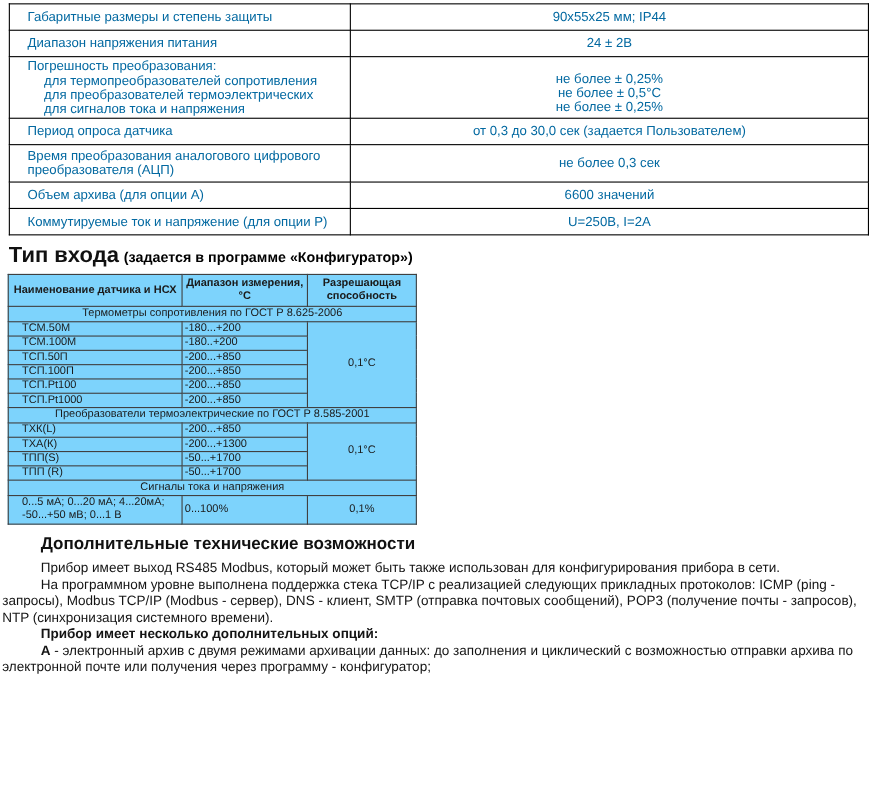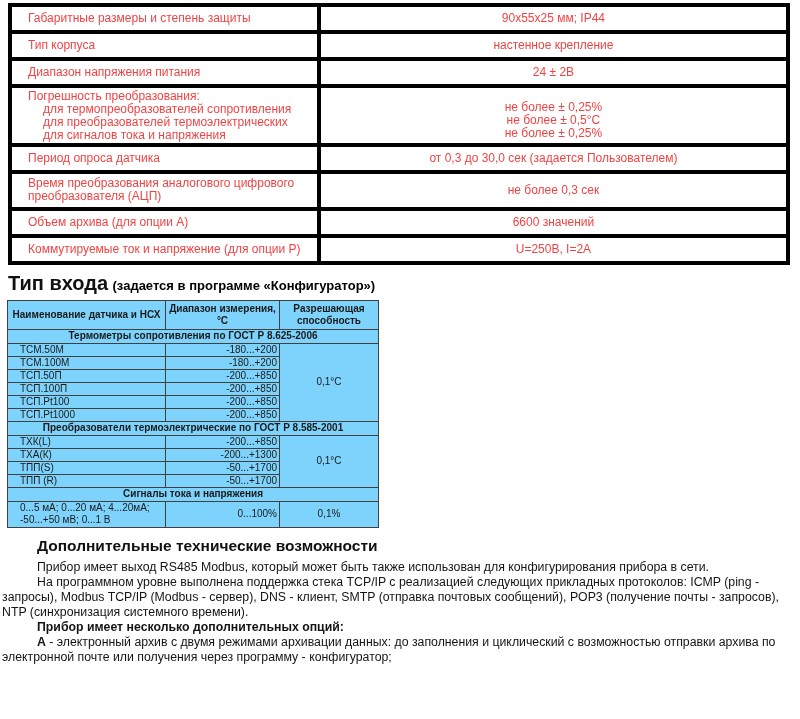--- a/index.html
+++ b/index.html
@@ -6,46 +6,46 @@
   body {
     width:800px; height:719px; background:#fdfdfd; overflow:hidden;
     font-family:"Liberation Sans","DejaVu Sans",sans-serif; color:#1a1a1a;
   }
   .page { position:relative; width:800px; height:719px; background:#fff; }
 
   
   .spec-wrap { padding:3px 10px 0 8px; }
   table.spec { border-collapse:collapse; width:100%; table-layout:fixed; background:#fff; }
   table.spec td {
-    border:4px solid #000000; font-size:12px; line-height:1.08;
-    padding:1px 8px; vertical-align:middle; color:#ef4444;
+    border:1px solid #000000; font-size:12px; line-height:1.08;
+    padding:1px 8px; vertical-align:middle; color:#0369a1;
   }
   table.spec td.lab { padding-left:16px; text-align:left; }
   table.spec td.val { text-align:center; }
   table.spec tr.s td { height:21px; }
   table.spec tr.m td { height:31px; }
   table.spec tr.big td { height:45px; }
   table.spec td .sub { padding-left:15px; }
   .pre { white-space:pre-line; }
   table.spec td.vbot { vertical-align:bottom; padding-bottom:3px; }
   table.spec td.vtop { vertical-align:top; padding-top:2px; }
 
   
   .type-head { margin:7px 0 5px 8px; }
   .type-head .h-main { font-size:20px; font-weight:bold; color:#111; }
   .type-head .h-sub { font-size:13px; font-weight:bold; color:#000000; }
 
   
   table.input { border-collapse:collapse; table-layout:fixed; margin-left:7px; width:371px; background:#7dd3fc; }
   table.input th, table.input td { border:1px solid #404040; font-size:10px; color:#1a1a1a; }
   table.input th { font-weight:bold; padding:2px 1px; line-height:1.2; text-align:center; }
-  table.input tr.sec td { font-weight:bold; text-align:center; height:13px; padding:0 2px; }
+  table.input tr.sec td { font-weight:normal; text-align:center; height:13px; padding:0 2px; }
   table.input td { padding:0 2px; line-height:1.2; height:12px; }
   table.input td.n { text-align:left; padding-left:12px; }
-  table.input td.r { text-align:right; }
+  table.input td.r { text-align:left; }
   table.input td.res { text-align:center; vertical-align:middle; }
   table.input tr.tall td { height:25px; }
 
   
   .extra { margin:10px 4px 0 2px; font-size:12.3px; line-height:15px; color:#141414; }
   .extra-title { font-size:15.5px; font-weight:bold; margin:0 0 7px 35px; color:#111; }
   .extra p { margin:0; text-indent:35px; }
   .extra p.bold { font-weight:bold; }
   .opt-key { font-weight:bold; }
 </style>
@@ -57,24 +57,20 @@
   <div class="spec-wrap">
     <table class="spec">
       <colgroup>
           <col style="width:39.7%">
           <col style="width:60.3%">
         </colgroup>
       <tbody>
         <tr class="s">
           <td class="lab">Габаритные размеры и степень защиты</td>
           <td class="val">90x55x25 мм; IP44</td>
-        </tr>
-        <tr class="s">
-          <td class="lab">Тип корпуса</td>
-          <td class="val">настенное крепление</td>
         </tr>
         <tr class="s">
           <td class="lab">Диапазон напряжения питания</td>
           <td class="val">24 ± 2В</td>
         </tr>
         <tr class="big">
           <td class="lab vtop">
             <div>Погрешность преобразования:</div>
             <div class="sub">для термопреобразователей сопротивления</div>
             <div class="sub">для преобразователей термоэлектрических</div>

